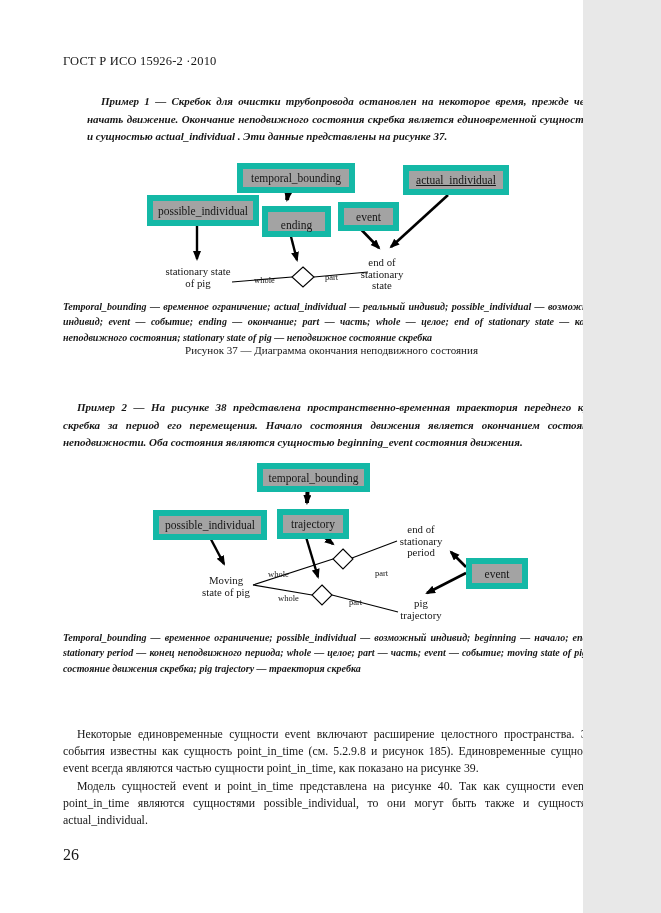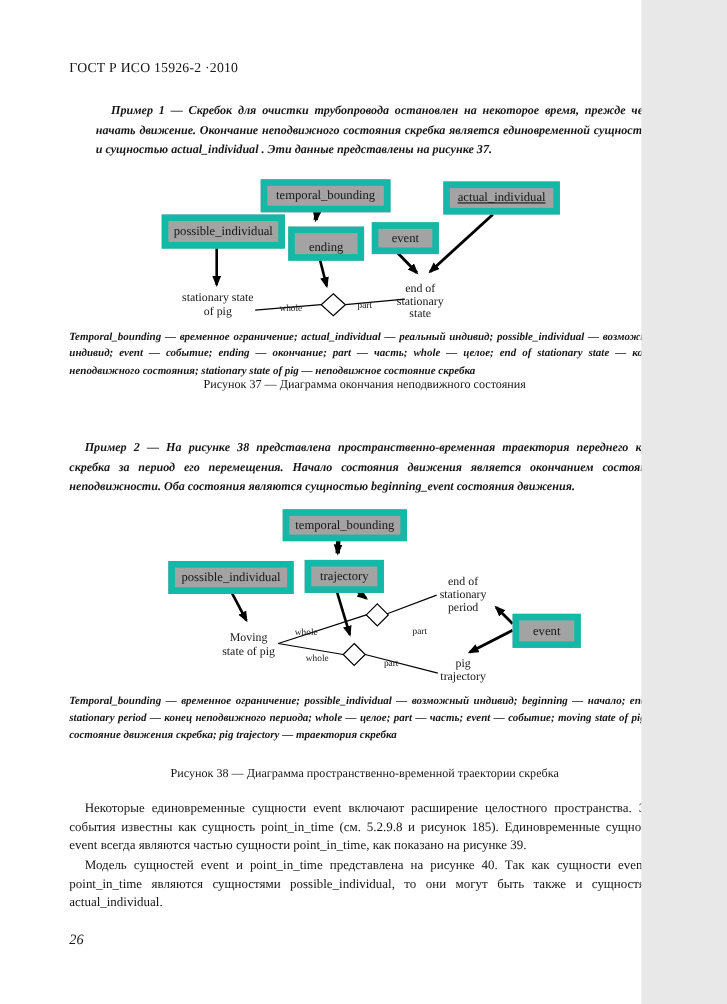--- a/index.html
+++ b/index.html
@@ -7,21 +7,21 @@
         font-family:"Liberation Serif","DejaVu Serif",serif;color:#161616;overflow:hidden;}
   .hdr{position:absolute;left:63px;top:54px;font-size:12.5px;letter-spacing:.2px;}
   .example{position:absolute;left:63px;width:537px;font-weight:bold;font-style:italic;
            font-size:11px;line-height:17.6px;text-align:justify;text-indent:14px;}
   .legend{position:absolute;left:63px;width:537px;font-style:italic;font-weight:bold;
           font-size:10px;line-height:15.4px;text-align:justify;}
   .caption{position:absolute;left:63px;width:537px;text-align:center;font-size:11px;}
   .bodytext{position:absolute;left:63px;width:537px;font-size:11.8px;line-height:17.2px;
             text-align:justify;}
   .bodytext p{margin:0;text-indent:14px;}
-  .pagenum{position:absolute;left:63px;top:846px;font-size:13px;font-style:italic;}
+  .pagenum{position:absolute;left:63px;top:846px;font-size:16px;}
   .diagram{position:absolute;left:0;width:661px;}
   .dsvg{position:absolute;left:0;top:0;}
   .ebox{position:absolute;border:6px solid #14b8a6;background:#a3a3a3;display:flex;
         align-items:center;justify-content:center;font-size:11.5px;white-space:nowrap;z-index:2;}
   .dnode{position:absolute;text-align:center;font-size:10.8px;line-height:11.6px;
          white-space:nowrap;z-index:2;}
   .drel{position:absolute;font-size:8.5px;z-index:2;margin-top:16px;}
 </style>
 </head>
 <body>
@@ -144,21 +144,20 @@
       <div>pig</div>
       <div>trajectory</div>
     </div>
     <div class="drel" style="left:268px;top:93px;">whole</div>
     <div class="drel" style="left:278px;top:117px;">whole</div>
     <div class="drel" style="left:375px;top:92px;">part</div>
     <div class="drel" style="left:349px;top:121px;">part</div>
   </div>
 
   <div class="legend" style="top:630px;">Temporal_bounding — временное ограничение; possible_individual — возможный индивид; beginning — начало; end of stationary period — конец неподвижного периода; whole — целое; part — часть; event — событие; moving state of pig — состояние движения скребка; pig trajectory — траектория скребка</div>
-  <div class="caption" style="top:697px;">Рисунок 38 — Диаграмма пространственно-временной траектории скребка</div>
 
   <div class="bodytext" style="top:726px;">
     <p>Некоторые единовременные сущности event включают расширение целостного пространства. Эти события известны как сущность point_in_time (см. 5.2.9.8 и рисунок 185). Единовременные сущности event всегда являются частью сущности point_in_time, как показано на рисунке 39.</p>
     <p>Модель сущностей event и point_in_time представлена на рисунке 40. Так как сущности event и point_in_time являются сущностями possible_individual, то они могут быть также и сущностями actual_individual.</p>
   </div>
 
   <div class="pagenum">26</div>
 
 </div>
 

